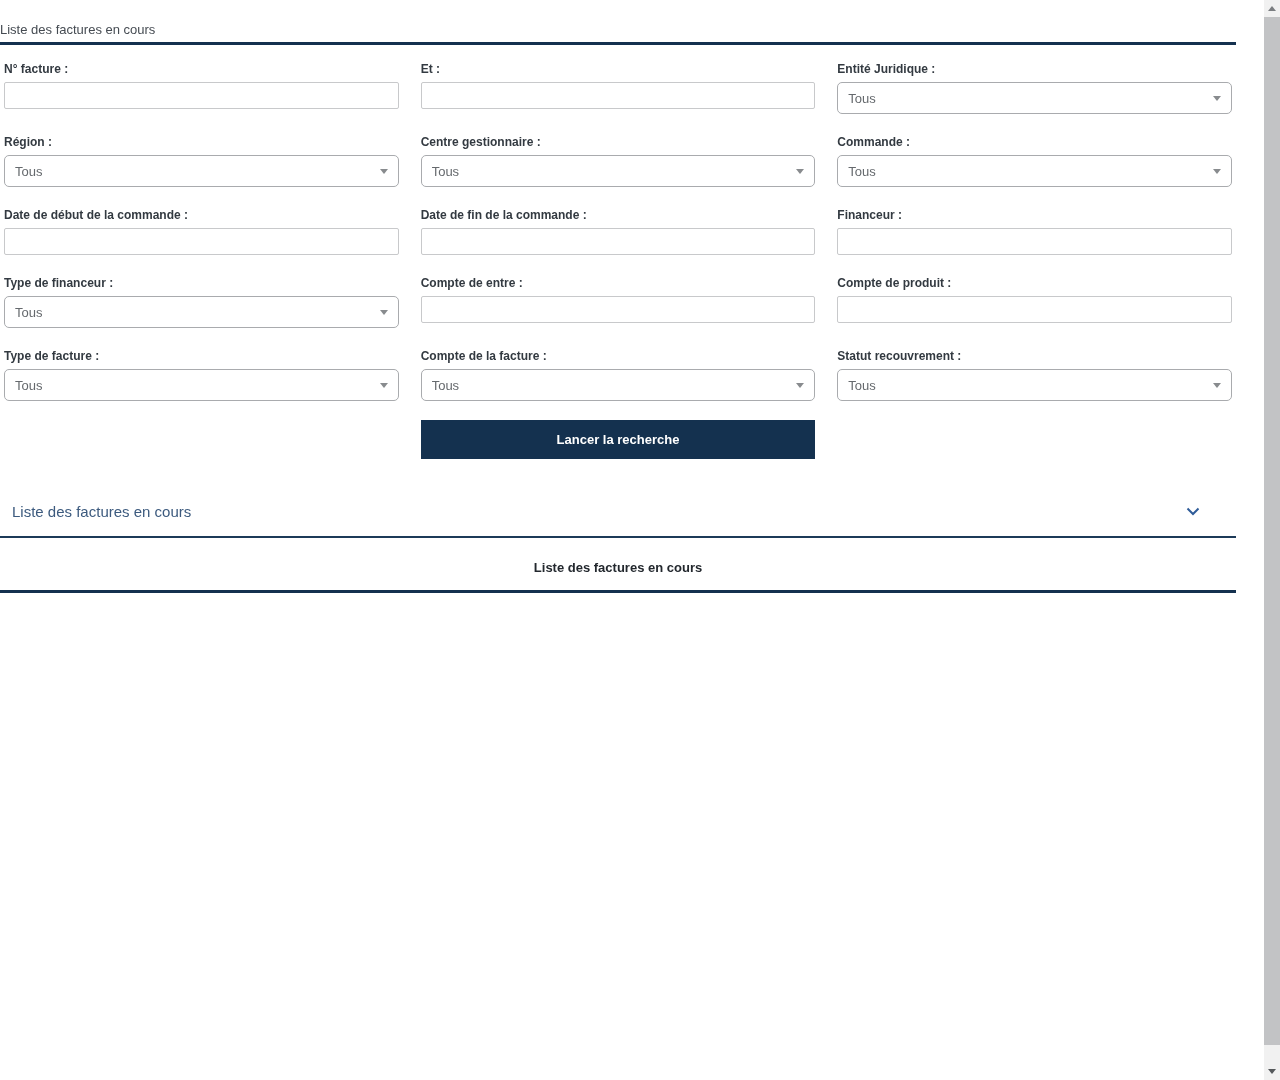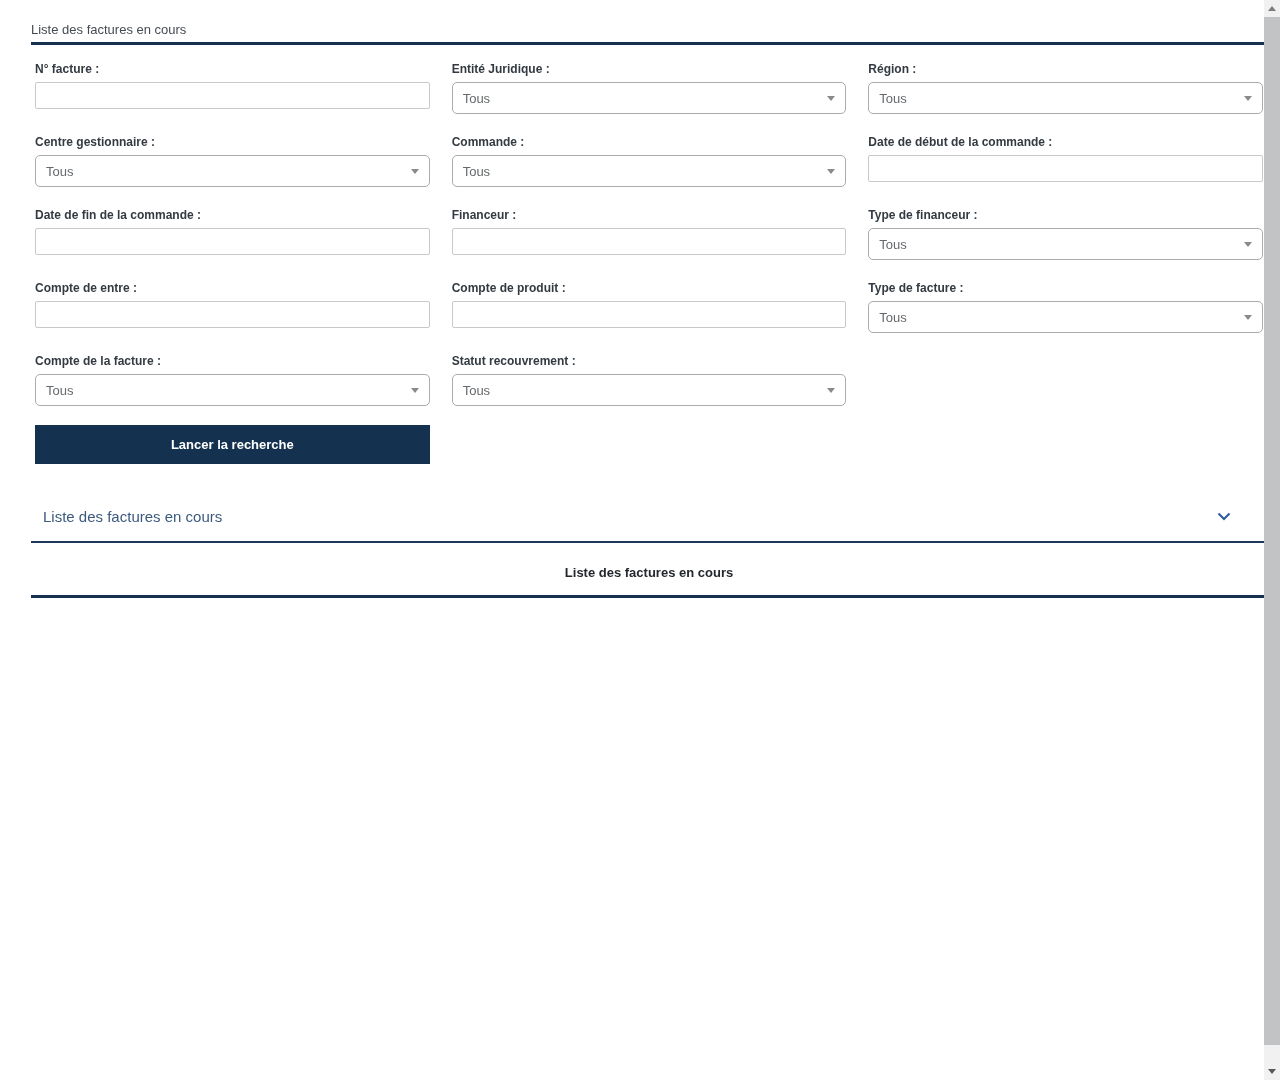--- a/index.html
+++ b/index.html
@@ -4,21 +4,21 @@
 <style>
   * { box-sizing: border-box; }
   html, body { margin: 0; padding: 0; }
   body {
     width: 1280px; height: 1080px;
     background: #ffffff;
     font-family: "Liberation Sans", sans-serif;
     overflow: hidden;
     position: relative;
   }
-  .content { position: absolute; left: 31px; top: 0; width: 1236px; }
+  .content { position: absolute; left: 0; top: 0; width: 1236px; }
 
   .page-title { margin-top: 22px; font-size: 13px; color: #454b52; line-height: 15px; }
   .title-rule { height: 3px; background: #14314f; margin-top: 5px; }
 
   .filter-form {
     margin-top: 17px;
     padding: 0 4px;
     display: grid;
     grid-template-columns: repeat(3, 1fr);
     column-gap: 22px;
@@ -98,20 +98,24 @@
 
   <div class="page-title">Liste des factures en cours</div>
   <div class="title-rule"></div>
 
   <div class="filter-form">
 
     <div class="cell">
       <label class="flabel">N° facture :</label>
       <input class="tinput" value="" style="">
     </div>
+    <div class="cell">
+      <label class="flabel">Et :</label>
+      <input class="tinput" value="" style="">
+    </div>
 
     <div class="cell">
       <label class="flabel">Entité Juridique :</label>
       <div class="select">
         <span class="val">Tous</span>
         <span class="caret"></span>
       </div>
     </div>
     <div class="cell">
       <label class="flabel">Région :</label>

